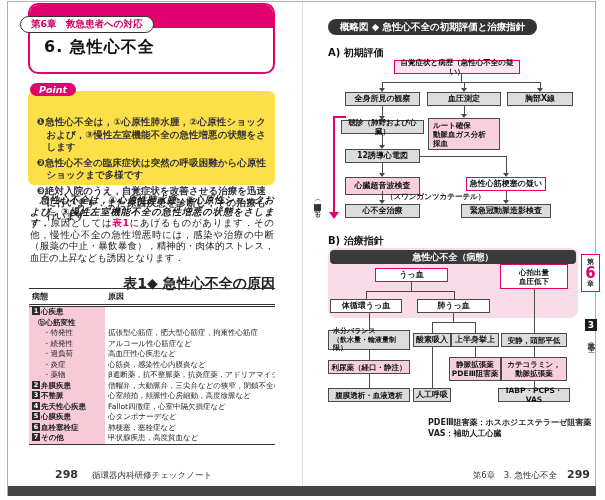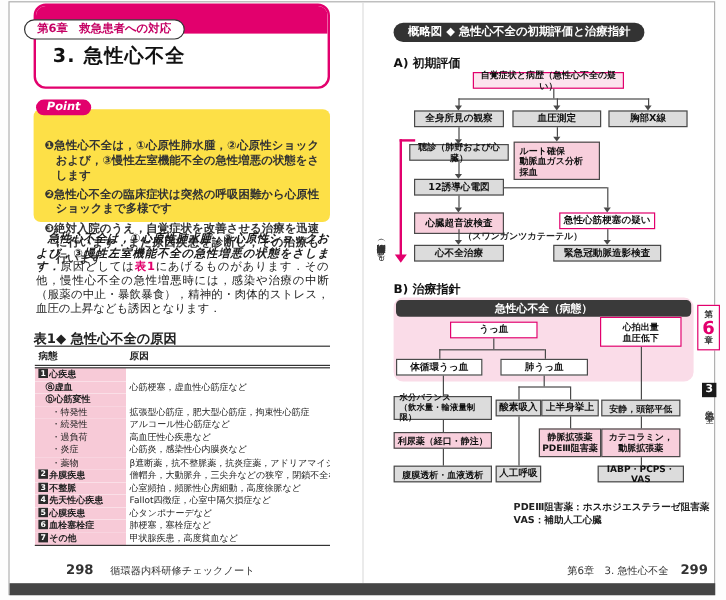--- a/index.html
+++ b/index.html
@@ -14,21 +14,21 @@
   .title-block{position:absolute;left:28px;top:3px;width:247px;height:71px;border:2px solid #e2006d;border-radius:10px;background:#fff;box-sizing:border-box;overflow:hidden;}
   .title-bar{height:23px;background:#e2006d;}
   .page-title{margin:0;padding:9px 0 0 14px;font-size:16px;font-weight:bold;color:#111;letter-spacing:1px;}
   .chapter-pill{position:absolute;left:20px;top:16px;background:#fff;border:1.5px solid #333;border-radius:10px;padding:1px 10px;font-size:9.5px;font-weight:bold;color:#c50063;white-space:nowrap;z-index:3;}
   .point-pill{position:absolute;left:30px;top:83px;background:#e2006d;color:#fff;border-radius:8px;padding:0 9px;font-size:9.5px;font-weight:bold;font-style:italic;height:13px;line-height:13px;z-index:2;}
   .point-box{position:absolute;left:28px;top:91px;width:247px;height:94px;background:#fde047;border-radius:6px;box-sizing:border-box;padding:25px 9px 0 9px;}
   .point-item{font-size:9.5px;font-weight:bold;line-height:12.5px;color:#333;padding-left:1em;text-indent:-1em;margin-bottom:3px;text-align:justify;}
   .body-para{position:absolute;left:30px;top:194px;width:244px;margin:0;font-size:9.5px;line-height:11.5px;text-align:justify;color:#1a1a1a;}
   .body-para .b{font-weight:bold;font-style:italic;}
   .tblref{color:#e2006d;font-weight:bold;}
-  .table-caption{position:absolute;left:28px;top:275px;width:247px;text-align:left;font-size:11px;font-weight:bold;color:#222;}
+  .table-caption{position:absolute;left:28px;top:275px;width:247px;text-align:right;font-size:14px;font-weight:bold;color:#222;}
   .cause-table{position:absolute;left:29px;top:288px;width:246px;border-collapse:collapse;table-layout:fixed;font-size:7.5px;color:#222;}
   .cause-table th{border-top:1.5px solid #333;border-bottom:3px double #333;text-align:left;font-size:8px;padding:2px 3px;height:10px;}
   .cause-table td{padding:0 3px;height:10.5px;white-space:nowrap;overflow:hidden;}
   .cause-table tbody tr:last-child td{border-bottom:1.5px solid #333;}
   .dcol{background:#f7cad7;}
   .dlabel{font-weight:bold;}
   .lvl1 .dlabel{font-weight:bold;}
   .lvl2 .dlabel{font-weight:normal;}
   td.lvl1{padding-left:9px;}
   td.lvl2{padding-left:14px;}
@@ -63,21 +63,21 @@
 </style>
 </head>
 <body>
 
 <div class="screenshot">
   <div class="frame"></div>
   <div class="divider"></div>
 
   <div class="title-block">
     <div class="title-bar"></div>
-    <h1 class="page-title">3. 急性心不全</h1>
+    <h1 class="page-title">6. 急性心不全</h1>
   </div>
   <div class="chapter-pill">第6章　救急患者への対応</div>
 
   <div class="point-pill">Point</div>
   <div class="point-box">
     <div class="point-item">❶急性心不全は，①心原性肺水腫，②心原性ショックおよび，③慢性左室機能不全の急性増悪の状態をさします</div>
     <div class="point-item">❷急性心不全の臨床症状は突然の呼吸困難から心原性ショックまで多様です</div>
     <div class="point-item">❸絶対入院のうえ，自覚症状を改善させる治療を迅速に行います．また原因疾患を診断し，その治療も行います</div>
   </div>
 
@@ -92,24 +92,20 @@
     <thead>
       <tr>
         <th>病態</th>
         <th>原因</th>
       </tr>
     </thead>
     <tbody>
       <tr>
           <td class="dcol"><span class="sqnum">1</span><span class="dlabel">心疾患</span></td>
           <td></td>
-        </tr>
-      <tr>
-          <td class="dcol lvl1"><span class="dlabel">ⓐ虚血</span></td>
-          <td>心筋梗塞，虚血性心筋症など</td>
         </tr>
       <tr>
           <td class="dcol lvl1"><span class="dlabel">ⓑ心筋変性</span></td>
           <td></td>
         </tr>
       <tr class="lvl2r">
           <td class="dcol lvl2"><span class="dlabel" style="font-weight:normal">・特発性</span></td>
           <td>拡張型心筋症，肥大型心筋症，拘束性心筋症</td>
         </tr>
       <tr>

